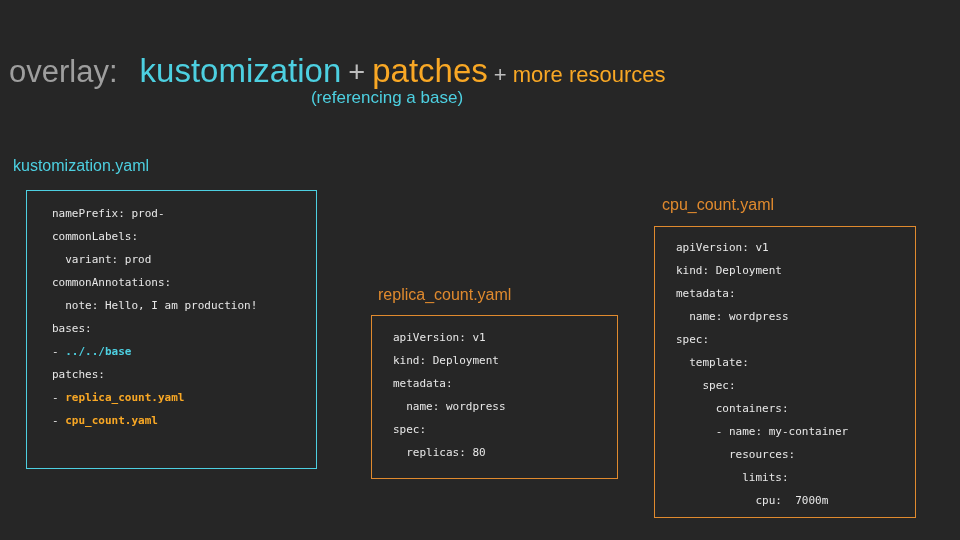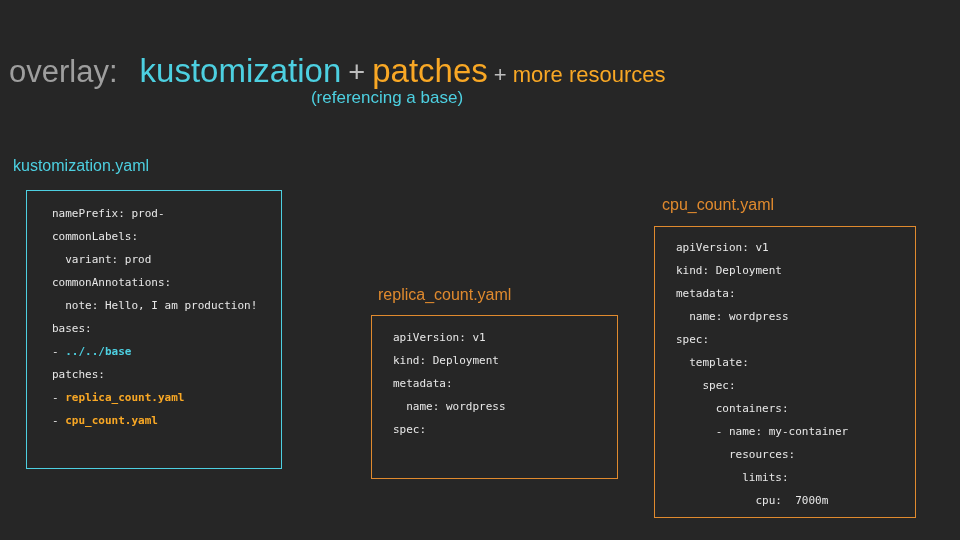--- a/index.html
+++ b/index.html
@@ -88,21 +88,21 @@
     color: #e8e8e8;
     white-space: pre;
   }
   .cyan  { color: #4dd0e1; }
   .orange{ color: #f9a825; }
   .b     { font-weight: bold; text-align: right; }
 
   
   #label-kustomization { left: 13px; top: 157px; color: #4dd0e1; }
   #box-kustomization {
-    left: 26px; top: 190px; width: 256px; height: 279px;
+    left: 26px; top: 190px; width: 291px; height: 279px;
     border-color: #4dd0e1;
   }
   #box-kustomization .code-body { padding: 11px 0 0 25px; }
 
   
   #label-replica { left: 378px; top: 286px; color: #f9a825; }
   #box-replica {
     left: 371px; top: 315px; width: 247px; height: 164px;
     border-color: #e08a2e;
   }
@@ -127,19 +127,19 @@
   <span class="sub-inner">(referencing a base)</span>
 </div>
 
 <div class="panel-label" id="label-kustomization" style="color: rgb(77, 208, 225);">kustomization.yaml</div>
 <div class="code-box" id="box-kustomization" style="border-color: rgb(77, 208, 225);">
   <div class="code-body"><div><span>namePrefix: prod-</span></div><div><span>commonLabels:</span></div><div><span>  variant: prod</span></div><div><span>commonAnnotations:</span></div><div><span>  note: Hello, I am production!</span></div><div><span>bases:</span></div><div><span>- </span><span class="cyan b">../../base</span></div><div><span>patches:</span></div><div><span>- </span><span class="orange b">replica_count.yaml</span></div><div><span>- </span><span class="orange b">cpu_count.yaml</span></div></div>
 </div>
 
 <div class="panel-label" id="label-replica" style="color: rgb(224, 138, 46);">replica_count.yaml</div>
 <div class="code-box" id="box-replica" style="border-color: rgb(224, 138, 46);">
-  <div class="code-body"><div><span>apiVersion: v1</span></div><div><span>kind: Deployment</span></div><div><span>metadata:</span></div><div><span>  name: wordpress</span></div><div><span>spec:</span></div></div>
+  <div class="code-body"><div><span>apiVersion: v1</span></div><div><span>kind: Deployment</span></div><div><span>metadata:</span></div><div><span>  name: wordpress</span></div><div><span>spec:</span></div><div><span>  replicas: 80</span></div></div>
 </div>
 
 <div class="panel-label" id="label-cpu" style="color: rgb(224, 138, 46);">cpu_count.yaml</div>
 <div class="code-box" id="box-cpu" style="border-color: rgb(224, 138, 46);">
   <div class="code-body"><div><span>apiVersion: v1</span></div><div><span>kind: Deployment</span></div><div><span>metadata:</span></div><div><span>  name: wordpress</span></div><div><span>spec:</span></div><div><span>  template:</span></div><div><span>    spec:</span></div><div><span>      containers:</span></div><div><span>      - name: my-container</span></div><div><span>        resources:</span></div><div><span>          limits:</span></div><div><span>            cpu:  7000m</span></div></div>
 </div>
 
 </body></html>

